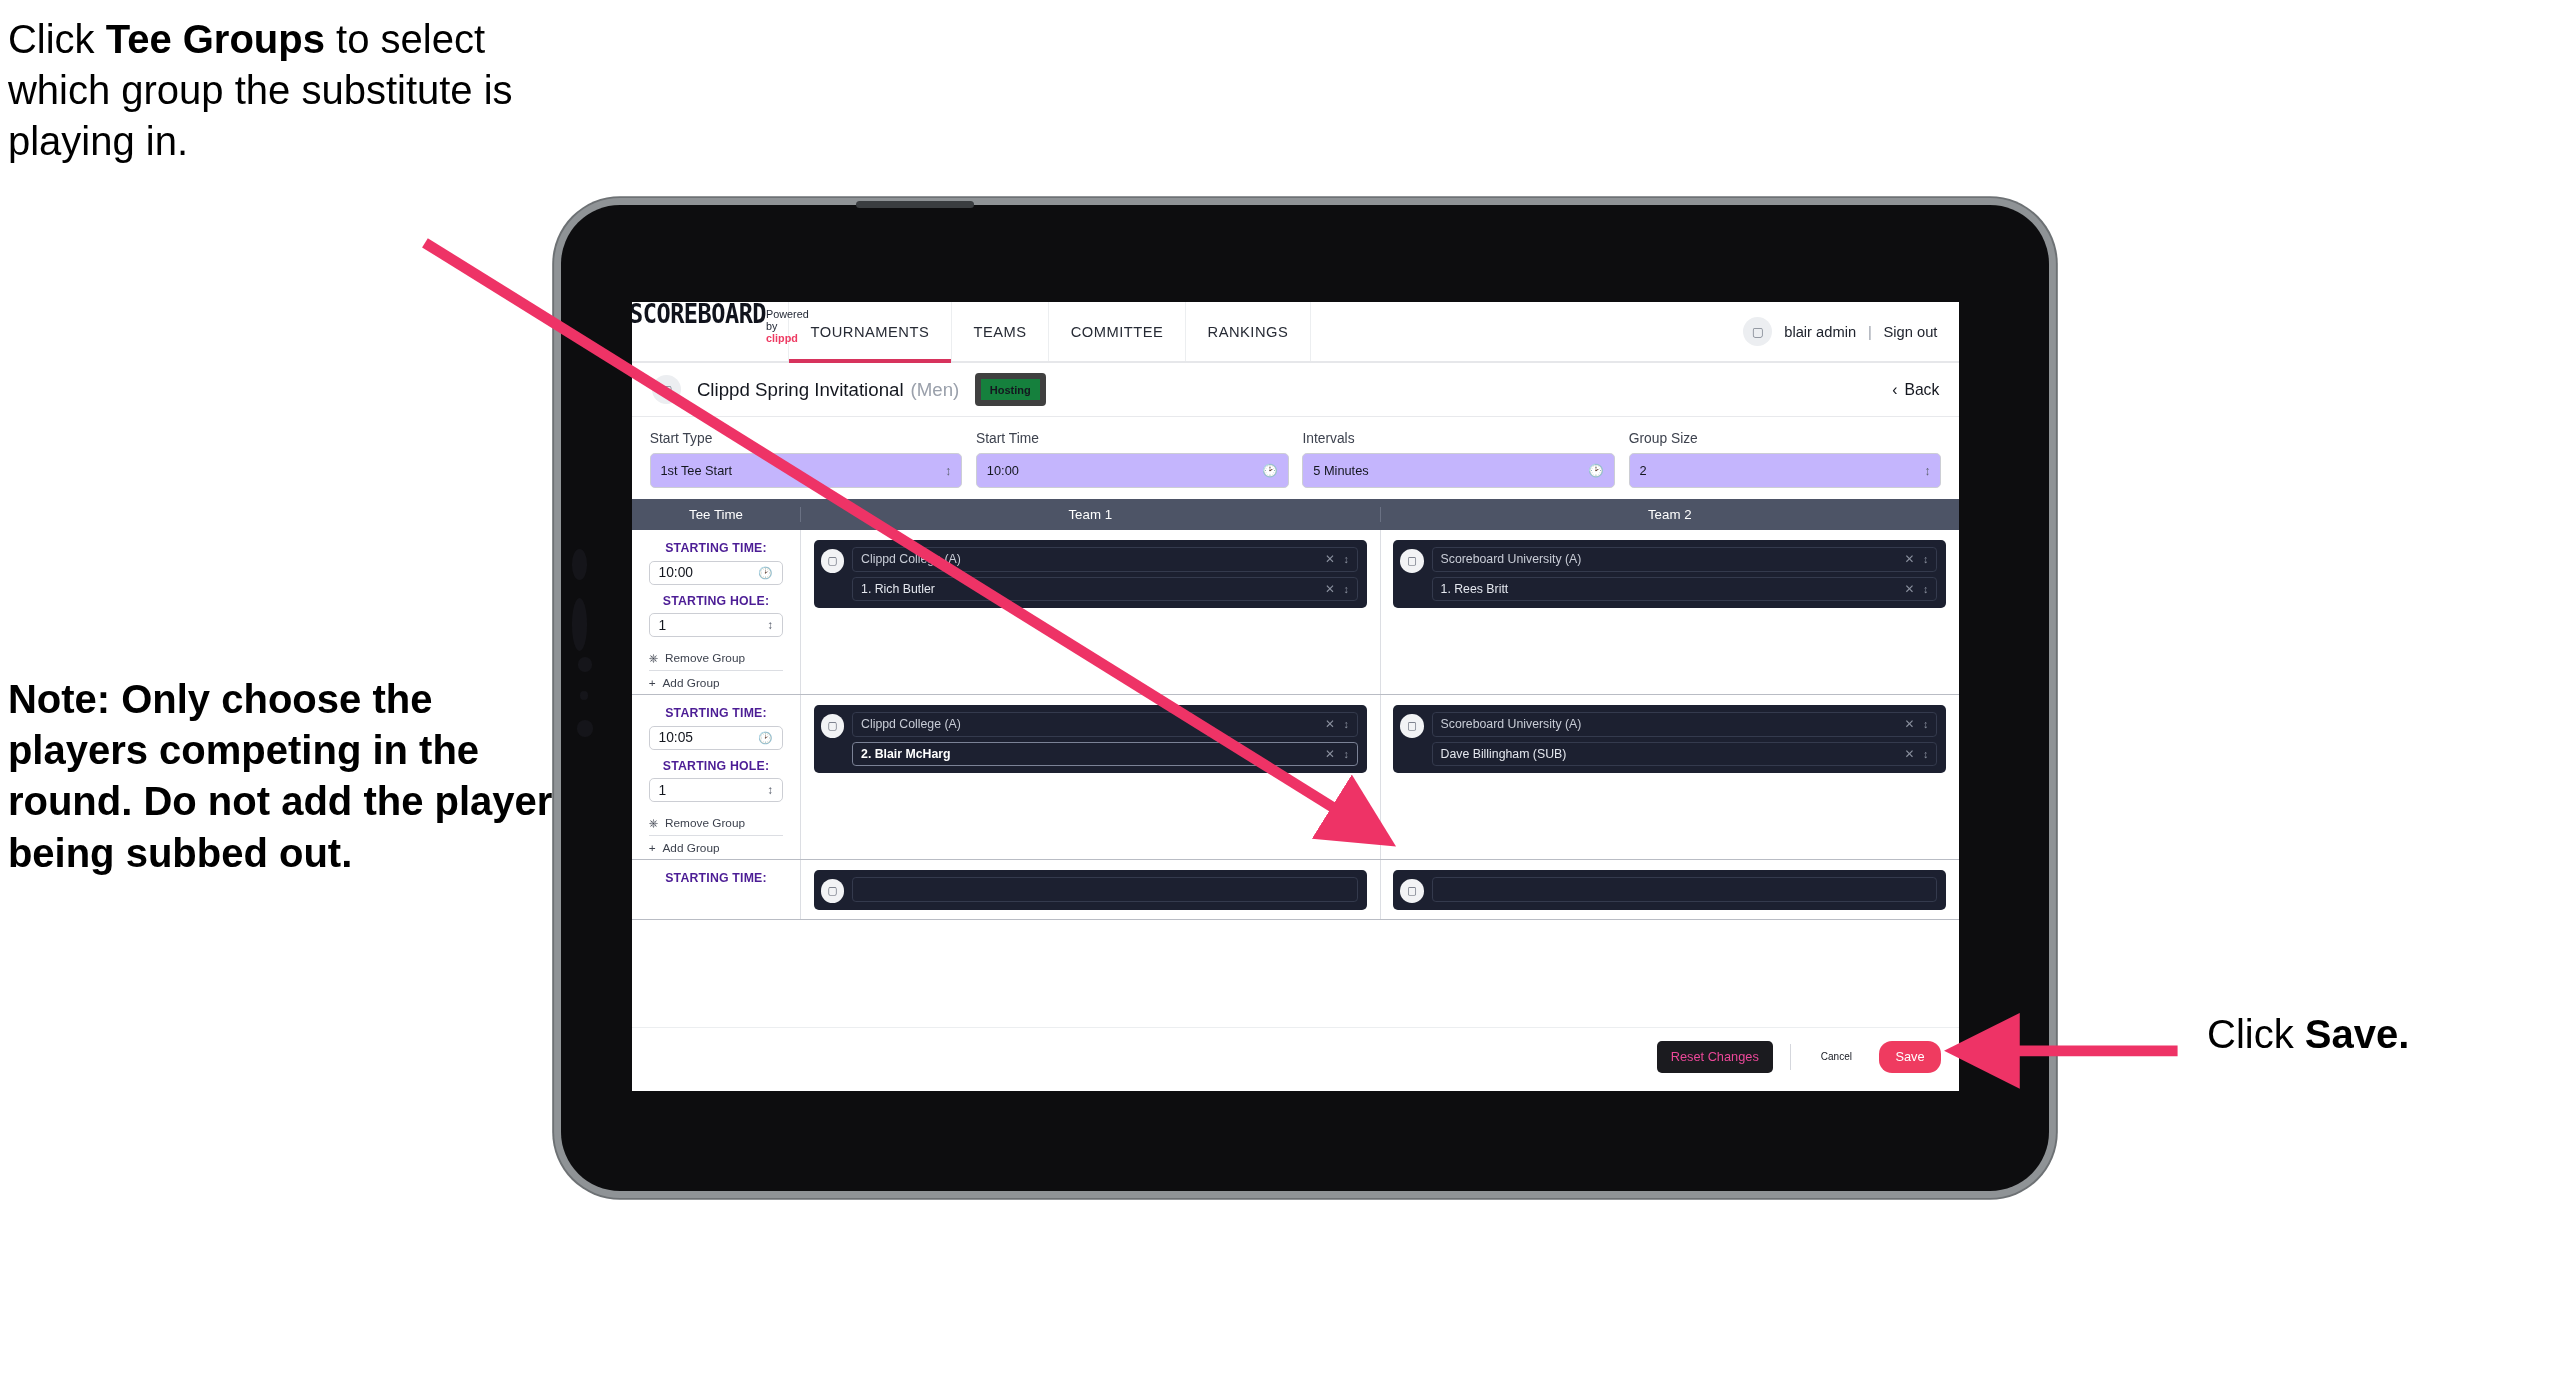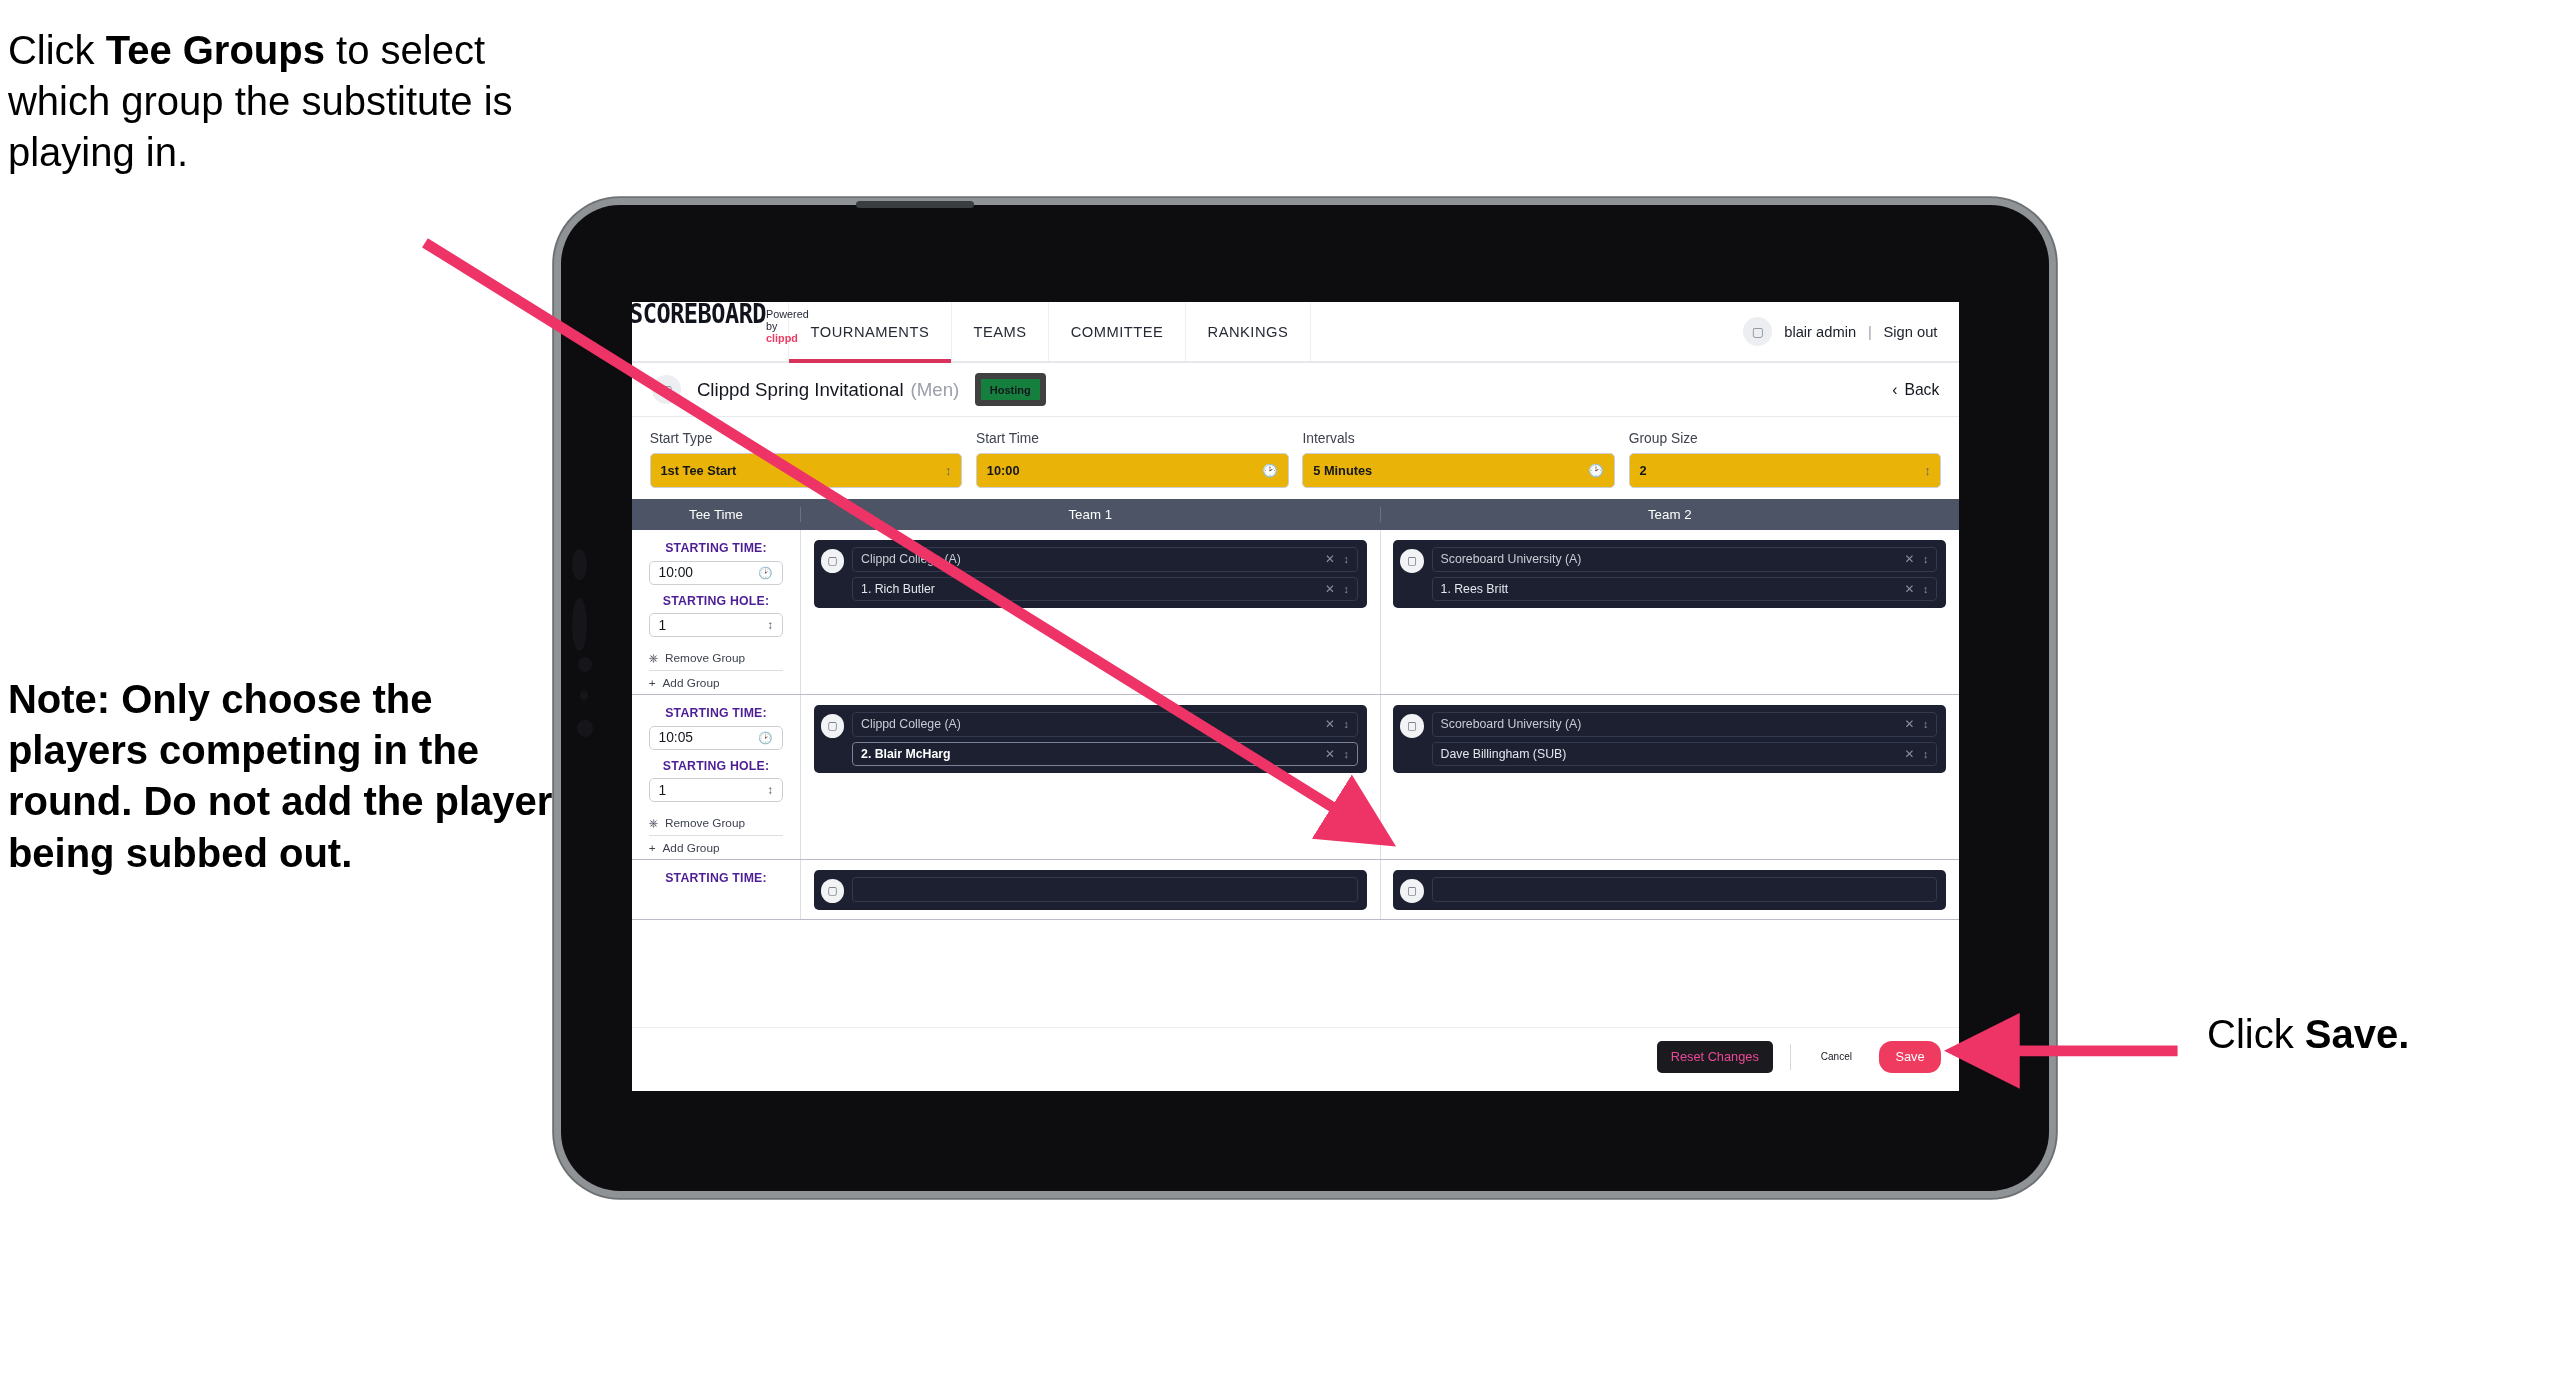--- a/index.html
+++ b/index.html
@@ -6,21 +6,21 @@
   html,body{margin:0;padding:0;}
   body{
     width:2576px;height:1385px;position:relative;overflow:hidden;
     background:#ffffff;
     font-family:"Liberation Sans","DejaVu Sans",sans-serif;
     -webkit-font-smoothing:antialiased;
   }
 
   
   .anno{position:absolute;color:#000;line-height:1.28;}
-  #anno-top{left:7.9px;top:25px;width:551px;font-size:40px;}
+  #anno-top{left:7.9px;top:14px;width:551px;font-size:40px;}
   #anno-note{left:7.9px;top:674px;width:551px;font-size:40px;font-weight:bold;}
   #anno-save{left:2207px;top:1009px;font-size:40px;white-space:nowrap;}
   .anno b{font-weight:bold;}
 
   
   .arrow-svg{position:absolute;left:0;top:0;width:2576px;height:1385px;pointer-events:none;}
 
   
   #tablet{
     position:absolute;left:561px;top:205px;width:1488px;height:986px;
@@ -66,22 +66,22 @@
   #crumb .t-name{font-size:18.7px;color:#14171f;}
   #crumb .t-gender{font-size:18.7px;color:#9aa0ab;margin-left:6.9px;}
   #crumb .badge{margin-left:15.7px;border:6px solid #404040;border-radius:3.9px;padding:4.9px 8.8px;
                 font-size:11px;font-weight:bold;color:#14171f;background:#15803d;}
   #crumb .back{margin-left:auto;font-size:15.7px;color:#14171f;cursor:pointer;display:flex;align-items:center;gap:6.9px;}
 
   
   #settings{display:flex;gap:13.8px;padding:13.8px 17.7px 11.8px 17.7px;}
   .fld{flex:1;}
   .fld label{display:block;font-size:13.8px;color:#3d424e;margin-bottom:6.9px;}
-  .ctl{height:35px;border:1px solid #ccced4;border-radius:4.9px;background:#eab308;
-       display:flex;align-items:center;padding:0 9.8px;font-size:12.8px;color:#14171f;box-sizing:border-box;font-weight:bold;}
+  .ctl{height:35px;border:1px solid #ccced4;border-radius:4.9px;background:#c4b5fd;
+       display:flex;align-items:center;padding:0 9.8px;font-size:12.8px;color:#14171f;box-sizing:border-box;}
   .ctl .val{flex:1;}
   .ctl .ind{color:#5c6270;font-size:12.8px;}
 
   
   #thead{display:flex;background:#4d5466;height:31px;align-items:center;}
   #thead div{color:#fff;font-size:13.3px;text-align:center;box-sizing:border-box;}
   .th-tee{width:169px;border-right:1px solid #6a7183;}
   .th-t1{flex:1;border-right:1px solid #6a7183;}
   .th-t2{flex:1;}
 

